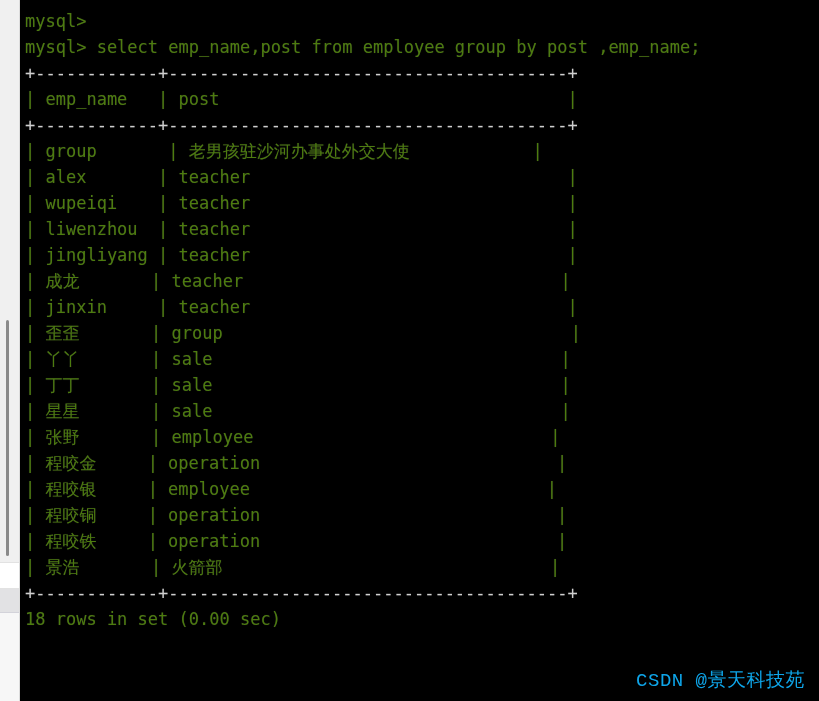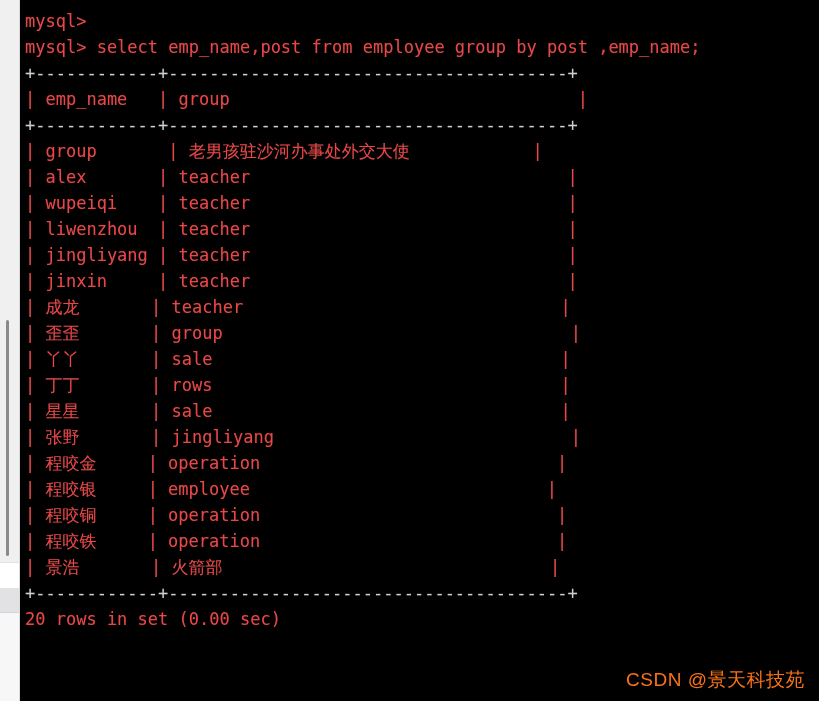--- a/index.html
+++ b/index.html
@@ -91,35 +91,35 @@
     top: 8px;
     right: 0;
     bottom: 0;
   }
   pre.term-line {
     margin: 0;
     padding: 0;
     font-family: "DejaVu Sans Mono", "Liberation Mono", monospace;
     font-size: 17px;
     line-height: 26px;
-    color: #ef4444;
+    color: #4d7c0f;
     white-space: pre;
     letter-spacing: 0px;
     text-shadow: 0 0 1px rgba(255,255,255,0.15);
   }
   pre.term-line.rule { color: #cfcfcf; }
 
   
   .watermark {
     position: absolute;
     right: 14px;
     bottom: 8px;
-    font-family: Liberation Sans, sans-serif;
+    font-family: Liberation Mono, monospace;
     font-size: 19px;
-    color: #f97316;
+    color: #0ea5e9;
     letter-spacing: 0.5px;
     white-space: nowrap;
   }
 </style>
 </head>
 <body>
 
 <div id="app">
 
   <div class="gutter">
@@ -133,44 +133,44 @@
 
   <div class="terminal">
     <div class="term-inner">
 
       <pre class="term-line">mysql&gt;</pre>
 
       <pre class="term-line">mysql&gt; select emp_name,post from employee group by post ,emp_name;</pre>
 
       <pre class="term-line rule">+------------+---------------------------------------+</pre>
 
-      <pre class="term-line">| emp_name   | group                                  |</pre>
+      <pre class="term-line">| emp_name   | post                                  |</pre>
 
       <pre class="term-line rule">+------------+---------------------------------------+</pre>
 
       <pre class="term-line">| group       | 老男孩驻沙河办事处外交大使            |</pre>
       <pre class="term-line">| alex       | teacher                               |</pre>
       <pre class="term-line">| wupeiqi    | teacher                               |</pre>
       <pre class="term-line">| liwenzhou  | teacher                               |</pre>
       <pre class="term-line">| jingliyang | teacher                               |</pre>
+      <pre class="term-line">| 成龙       | teacher                               |</pre>
       <pre class="term-line">| jinxin     | teacher                               |</pre>
-      <pre class="term-line">| 成龙       | teacher                               |</pre>
       <pre class="term-line">| 歪歪       | group                                  |</pre>
       <pre class="term-line">| 丫丫       | sale                                  |</pre>
-      <pre class="term-line">| 丁丁       | rows                                  |</pre>
+      <pre class="term-line">| 丁丁       | sale                                  |</pre>
       <pre class="term-line">| 星星       | sale                                  |</pre>
-      <pre class="term-line">| 张野       | jingliyang                             |</pre>
+      <pre class="term-line">| 张野       | employee                             |</pre>
       <pre class="term-line">| 程咬金     | operation                             |</pre>
       <pre class="term-line">| 程咬银     | employee                             |</pre>
       <pre class="term-line">| 程咬铜     | operation                             |</pre>
       <pre class="term-line">| 程咬铁     | operation                             |</pre>
       <pre class="term-line">| 景浩       | 火箭部                                |</pre>
 
       <pre class="term-line rule">+------------+---------------------------------------+</pre>
 
-      <pre class="term-line">20 rows in set (0.00 sec)</pre>
+      <pre class="term-line">18 rows in set (0.00 sec)</pre>
 
     </div>
 
     <div class="watermark">CSDN @景天科技苑</div>
   </div>
 
 </div>
 
 </body></html>

